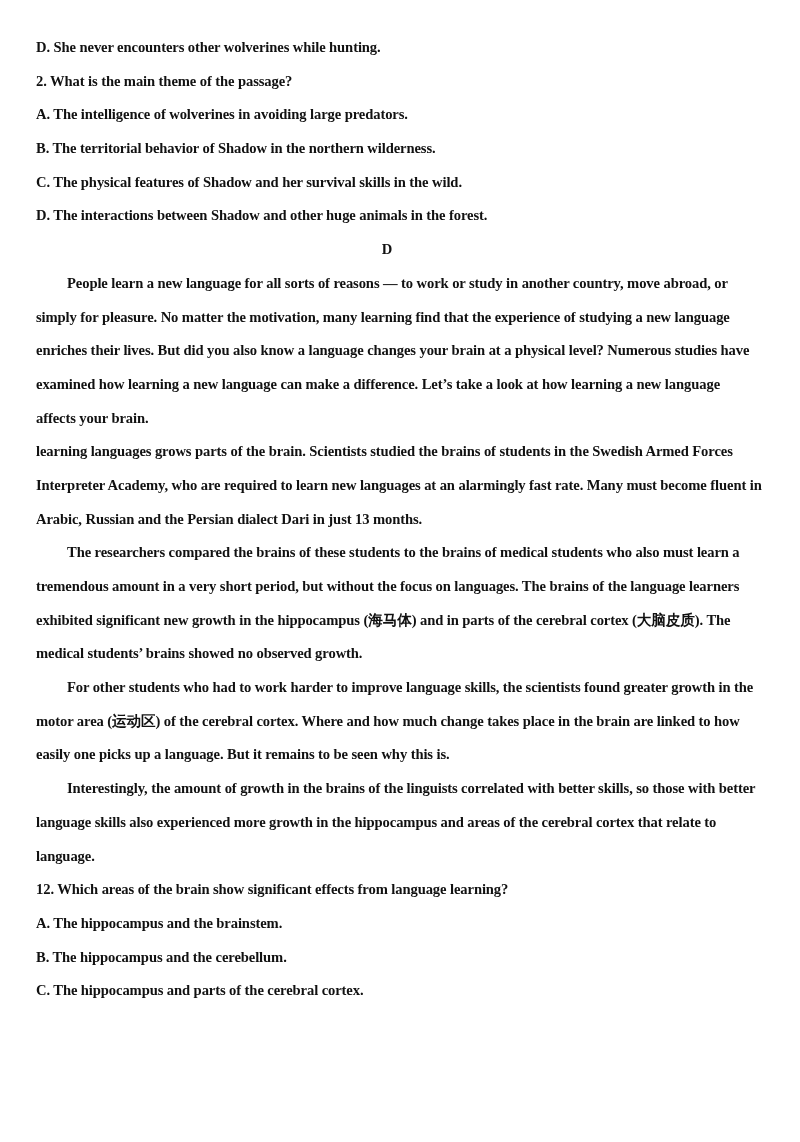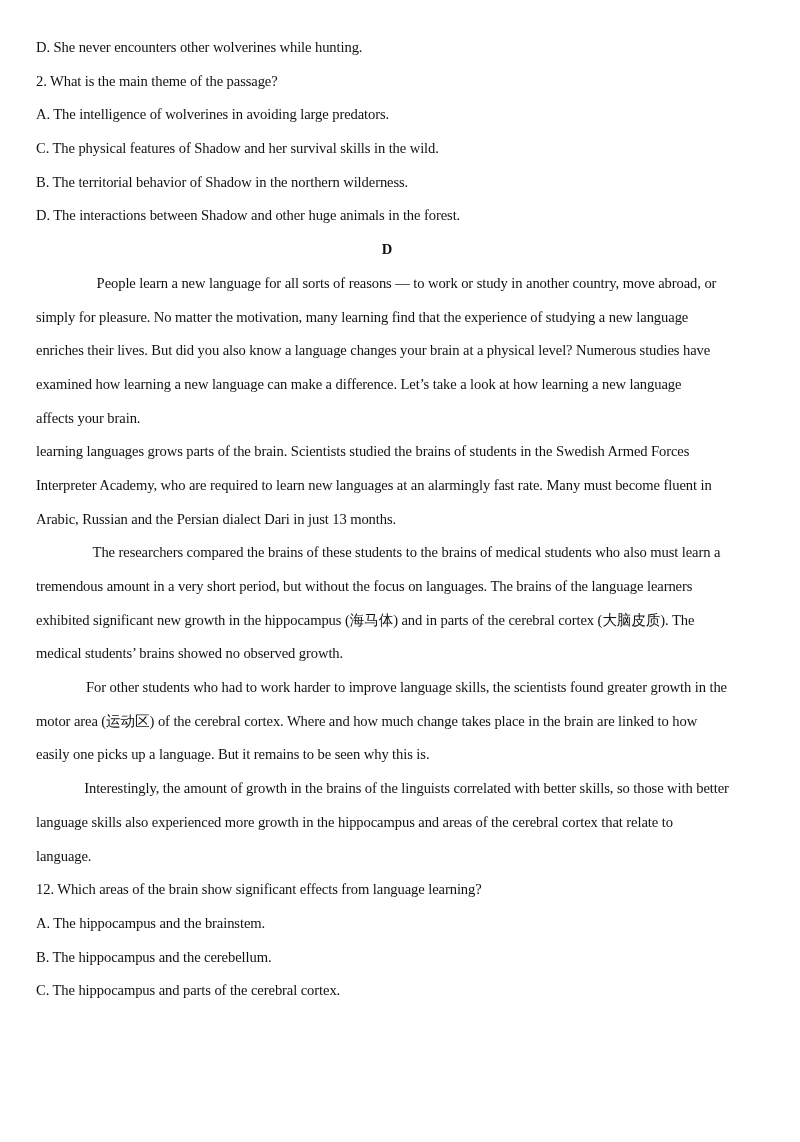--- a/index.html
+++ b/index.html
@@ -5,35 +5,36 @@
   html, body { margin: 0; padding: 0; background: #ffffff; }
   body { width: 800px; height: 1142px; position: relative; overflow: hidden; }
   .page {
     position: absolute; left: 36px; top: 37px; width: 710px;
     font-family: "Liberation Serif", "DejaVu Serif", serif;
     font-size: 14.6px; color: #111111;
   }
   .line {
     height: 33.7px; line-height: 20px; white-space: nowrap;
     letter-spacing: -0.1px;
+    font-weight: bold;
   }
-  .indent { padding-left: 31px; text-align: center; }
+  .indent { padding-left: 31px; }
   .heading { text-align: center; font-weight: bold; width: 702px; }
 </style>
 </head>
 <body>
 
 <div class="page">
 
   <div class="line">D. She never encounters other wolverines while hunting.</div>
 
   <div class="line">2. What is the main theme of the passage?</div>
   <div class="line">A. The intelligence of wolverines in avoiding large predators.</div>
+  <div class="line">B. The territorial behavior of Shadow in the northern wilderness.</div>
   <div class="line">C. The physical features of Shadow and her survival skills in the wild.</div>
-  <div class="line">B. The territorial behavior of Shadow in the northern wilderness.</div>
   <div class="line">D. The interactions between Shadow and other huge animals in the forest.</div>
 
   <div class="line heading">D</div>
 
   <div>
     <div class="line indent">People learn a new language for all sorts of reasons — to work or study in another country, move abroad, or</div>
     <div class="line">simply for pleasure. No matter the motivation, many learning find that the experience of studying a new language</div>
     <div class="line">enriches their lives. But did you also know a language changes your brain at a physical level? Numerous studies have</div>
     <div class="line">examined how learning a new language can make a difference. Let’s take a look at how learning a new language</div>
     <div class="line">affects your brain.</div>

